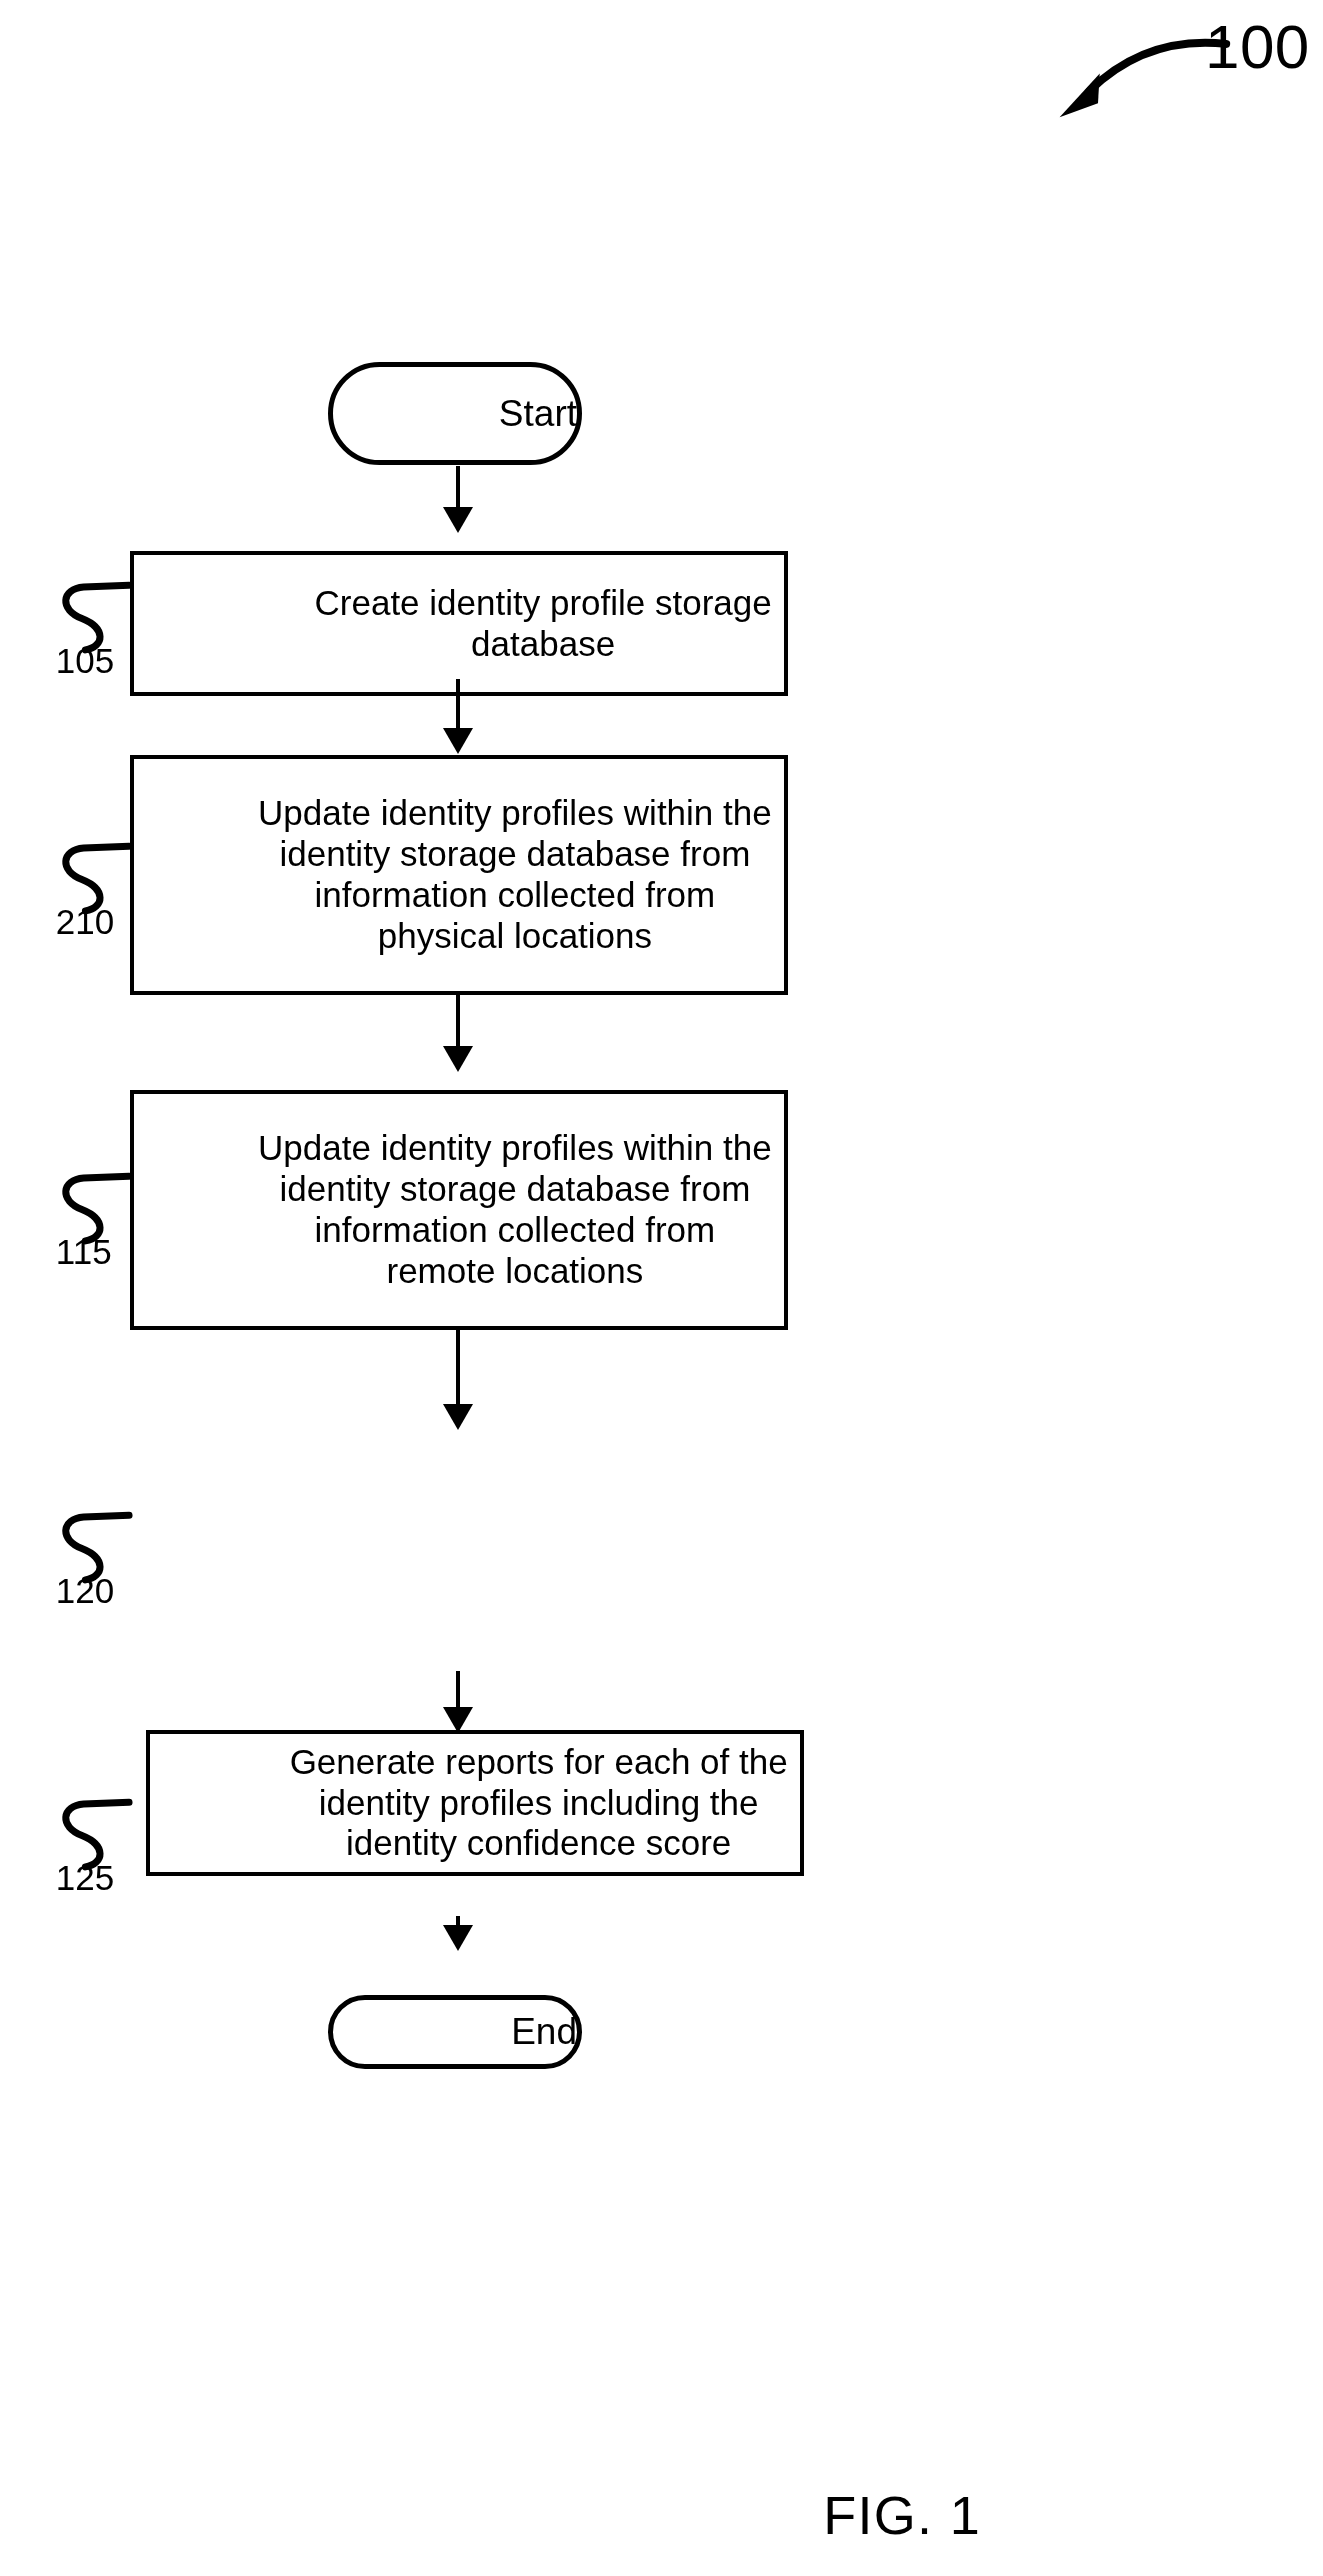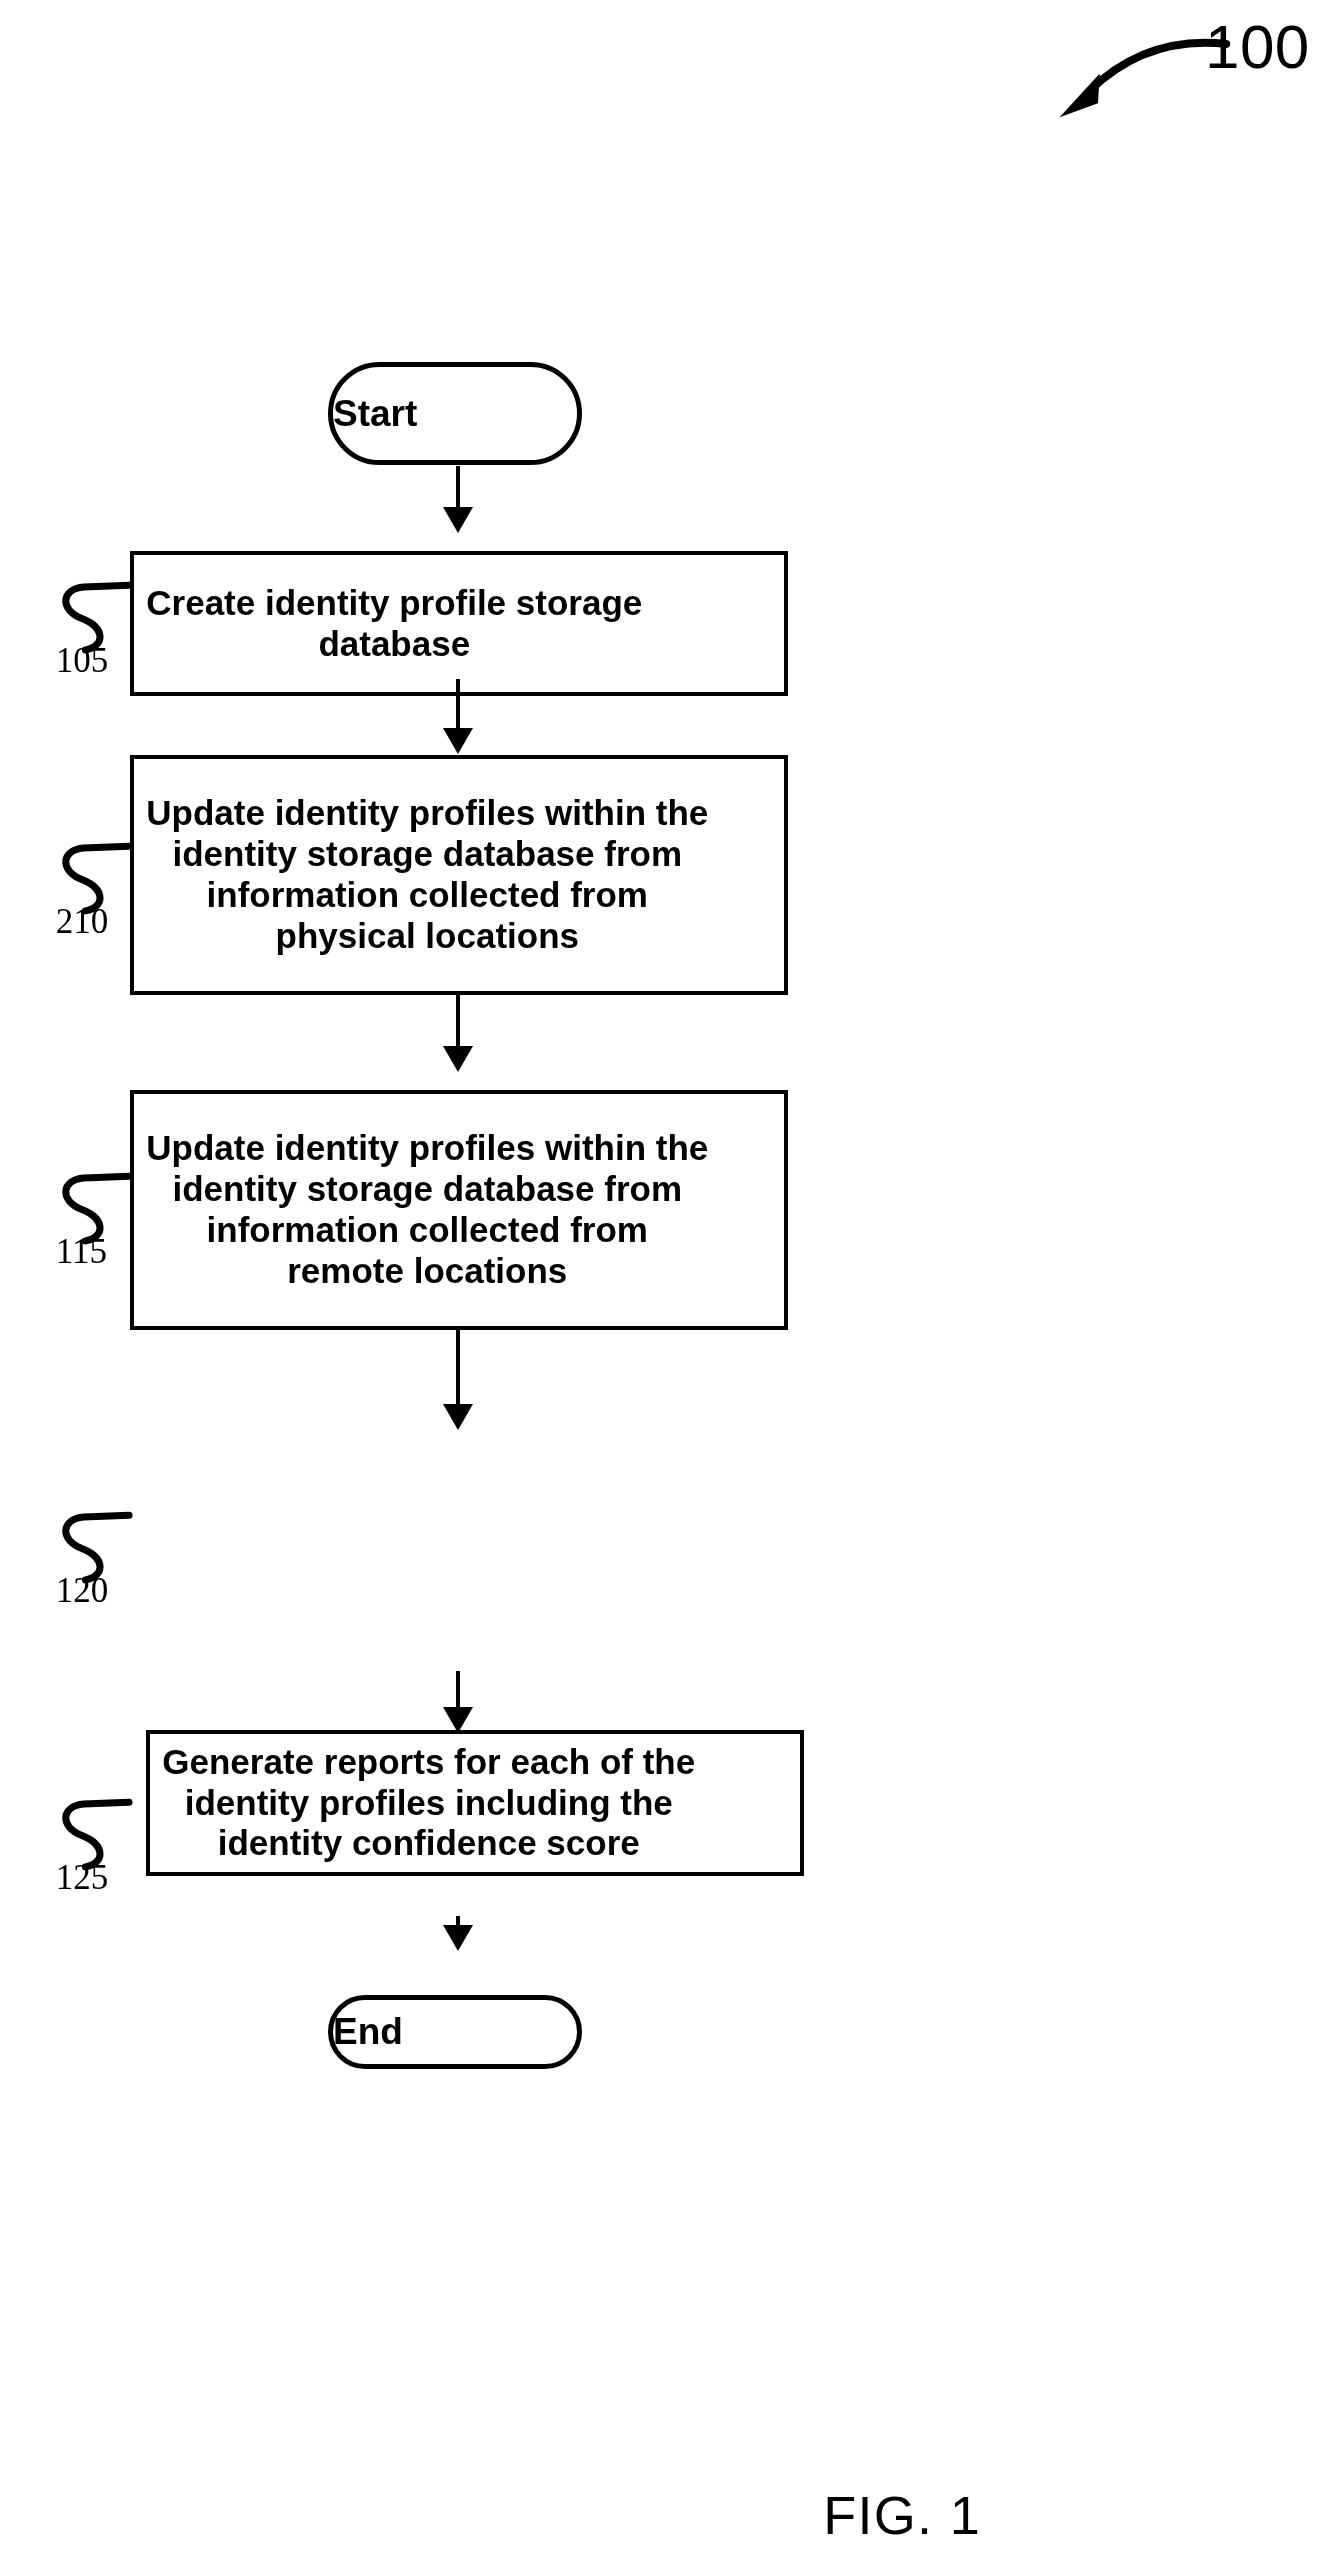--- a/index.html
+++ b/index.html
@@ -39,23 +39,22 @@
   }
 
   
   .node {
     position: absolute;
     box-sizing: border-box;
     border: 4.4px solid #000000;
     background: #ffffff;
     display: flex;
     align-items: center;
-    justify-content: flex-start;
+    justify-content: flex-end;
     text-align: center;
-    font-weight: bold;
   }
   .node-terminal {
     border-radius: 875px;
     border-width: 5.3px;
   }
   .node-text {
     font-size: 35px;
     line-height: 1.17;
     padding: 0 12.3px;
     white-space: pre-line;
@@ -89,21 +88,20 @@
     width: 103px;
     height: 77px;
   }
   .callout-label {
     position: absolute;
     left: 1.8px;
     top: 63px;
     font-size: 35px;
     line-height: 1;
     white-space: nowrap;
-    font-family: Liberation Serif, serif;
   }
 
   
   #fig-caption {
     position: absolute;
     left: 0;
     top: 2488px;
     width: 981px;
     text-align: right;
     font-size: 54px;

